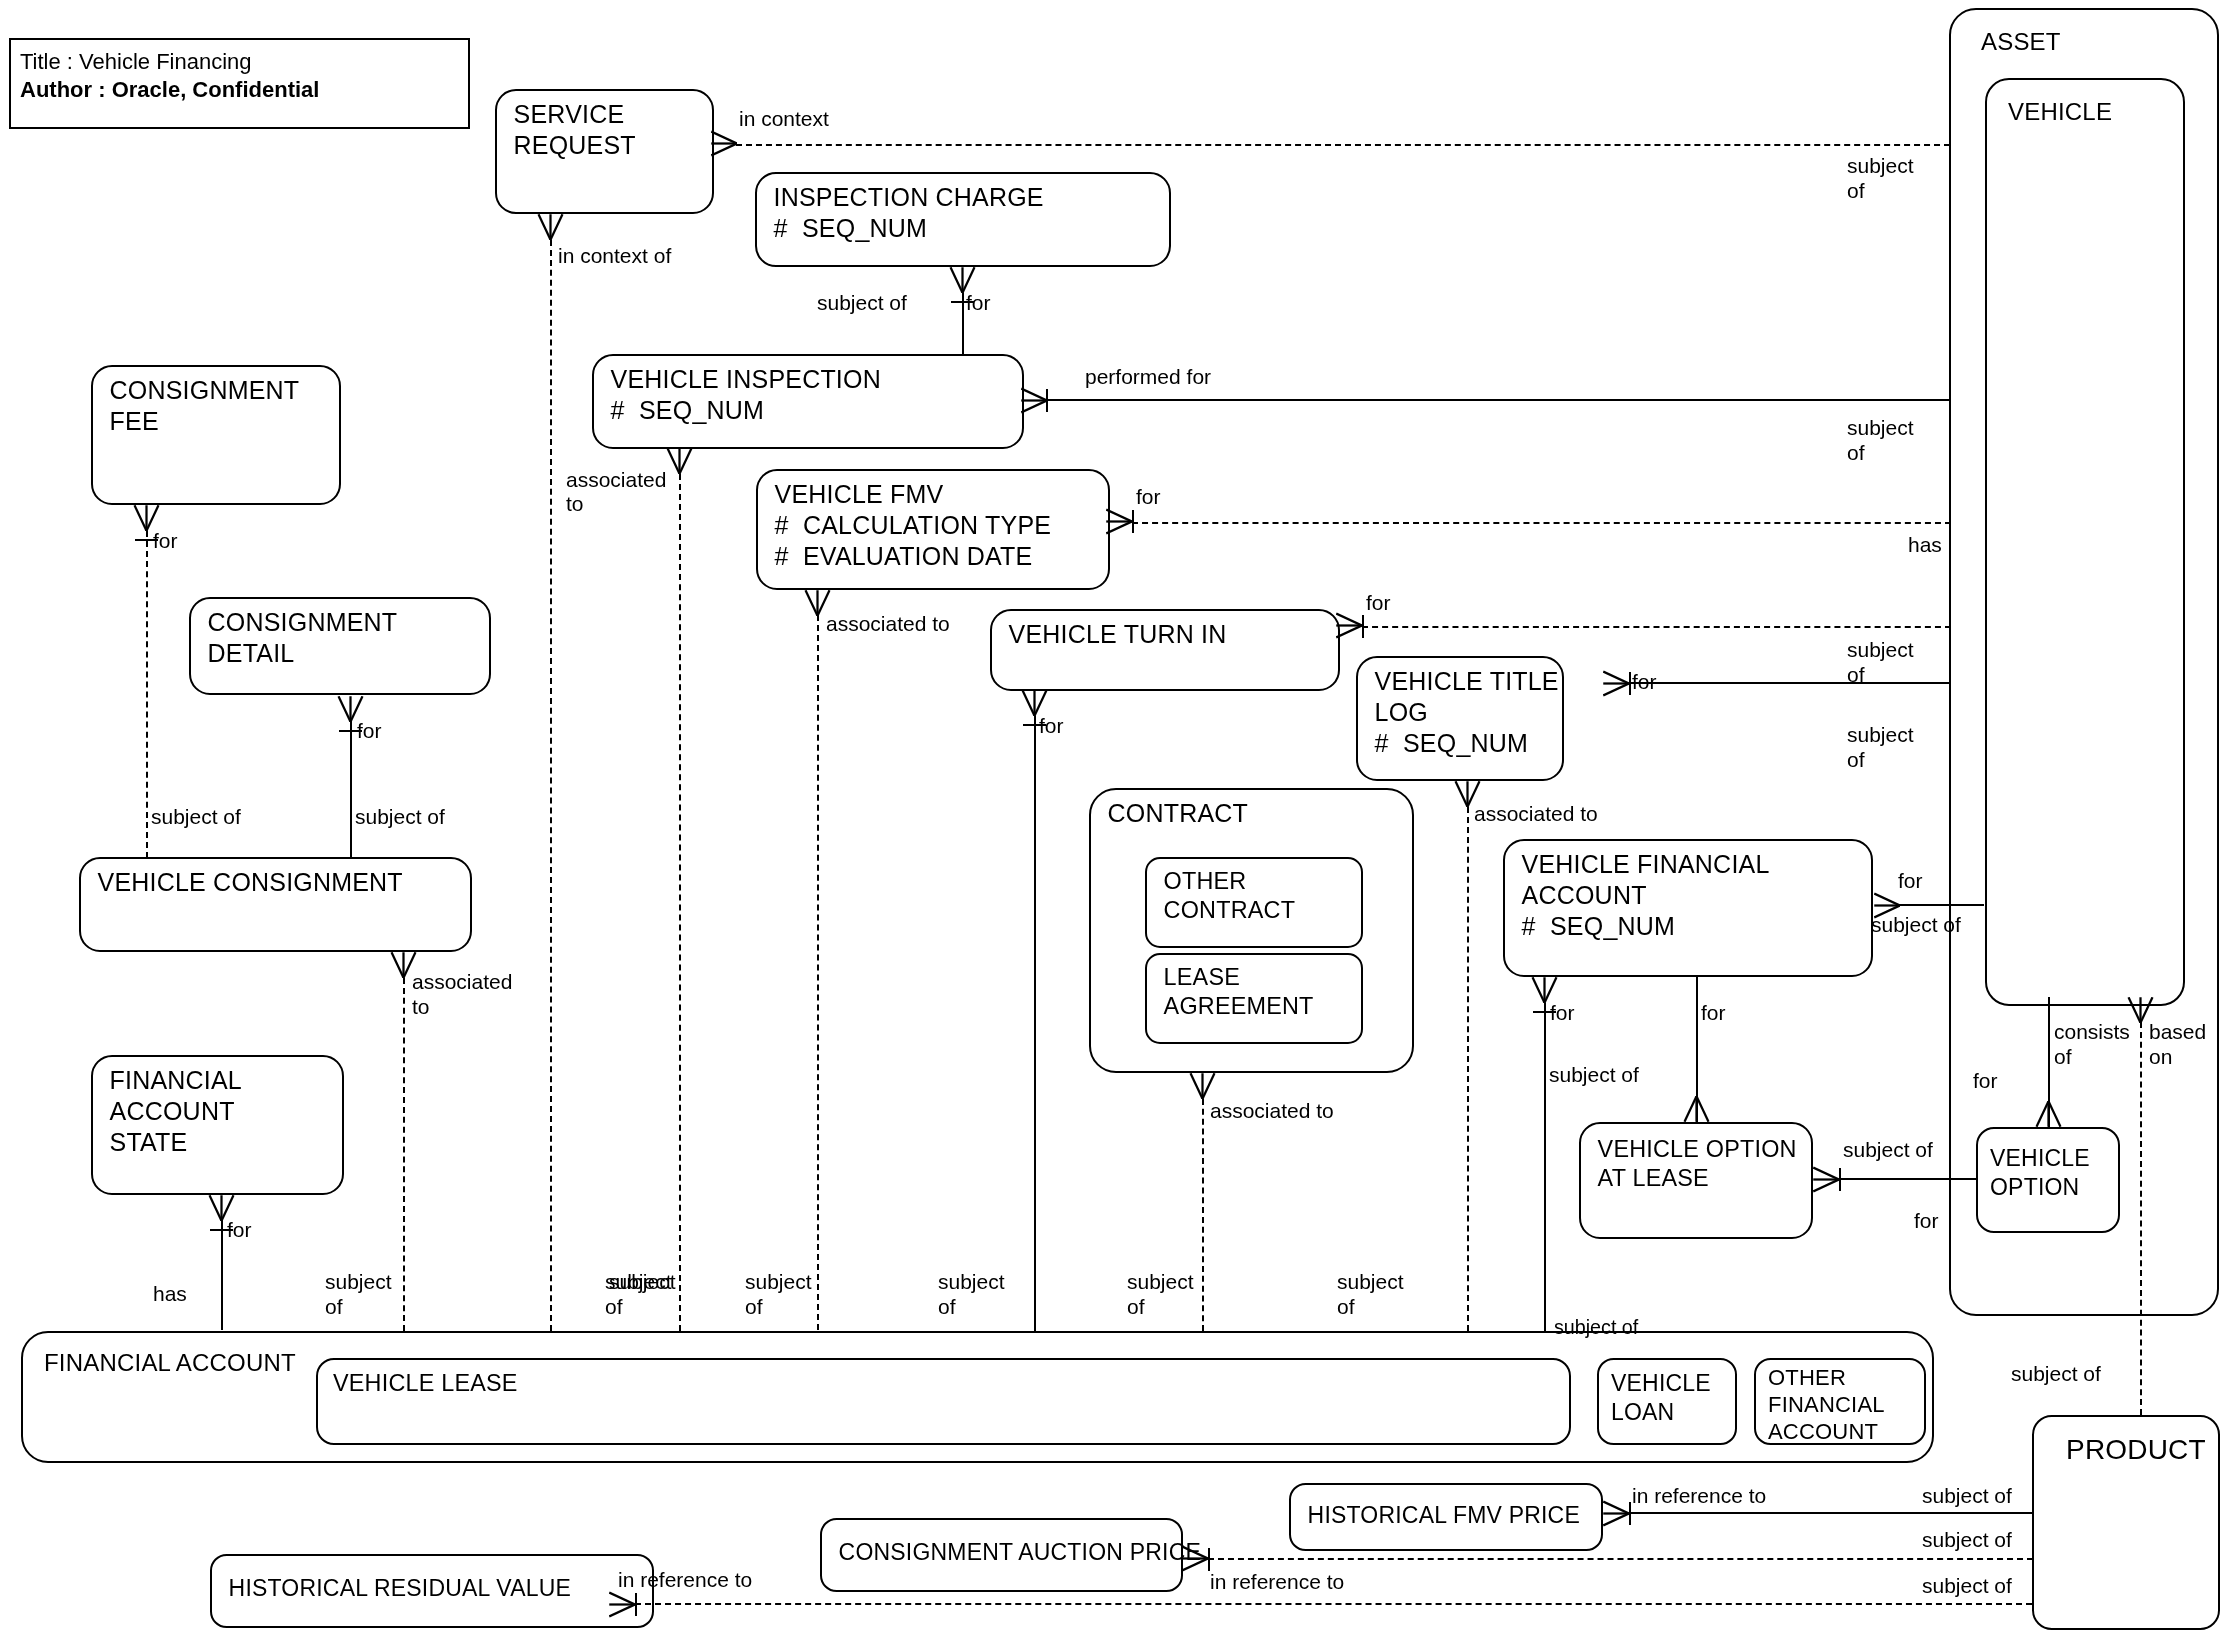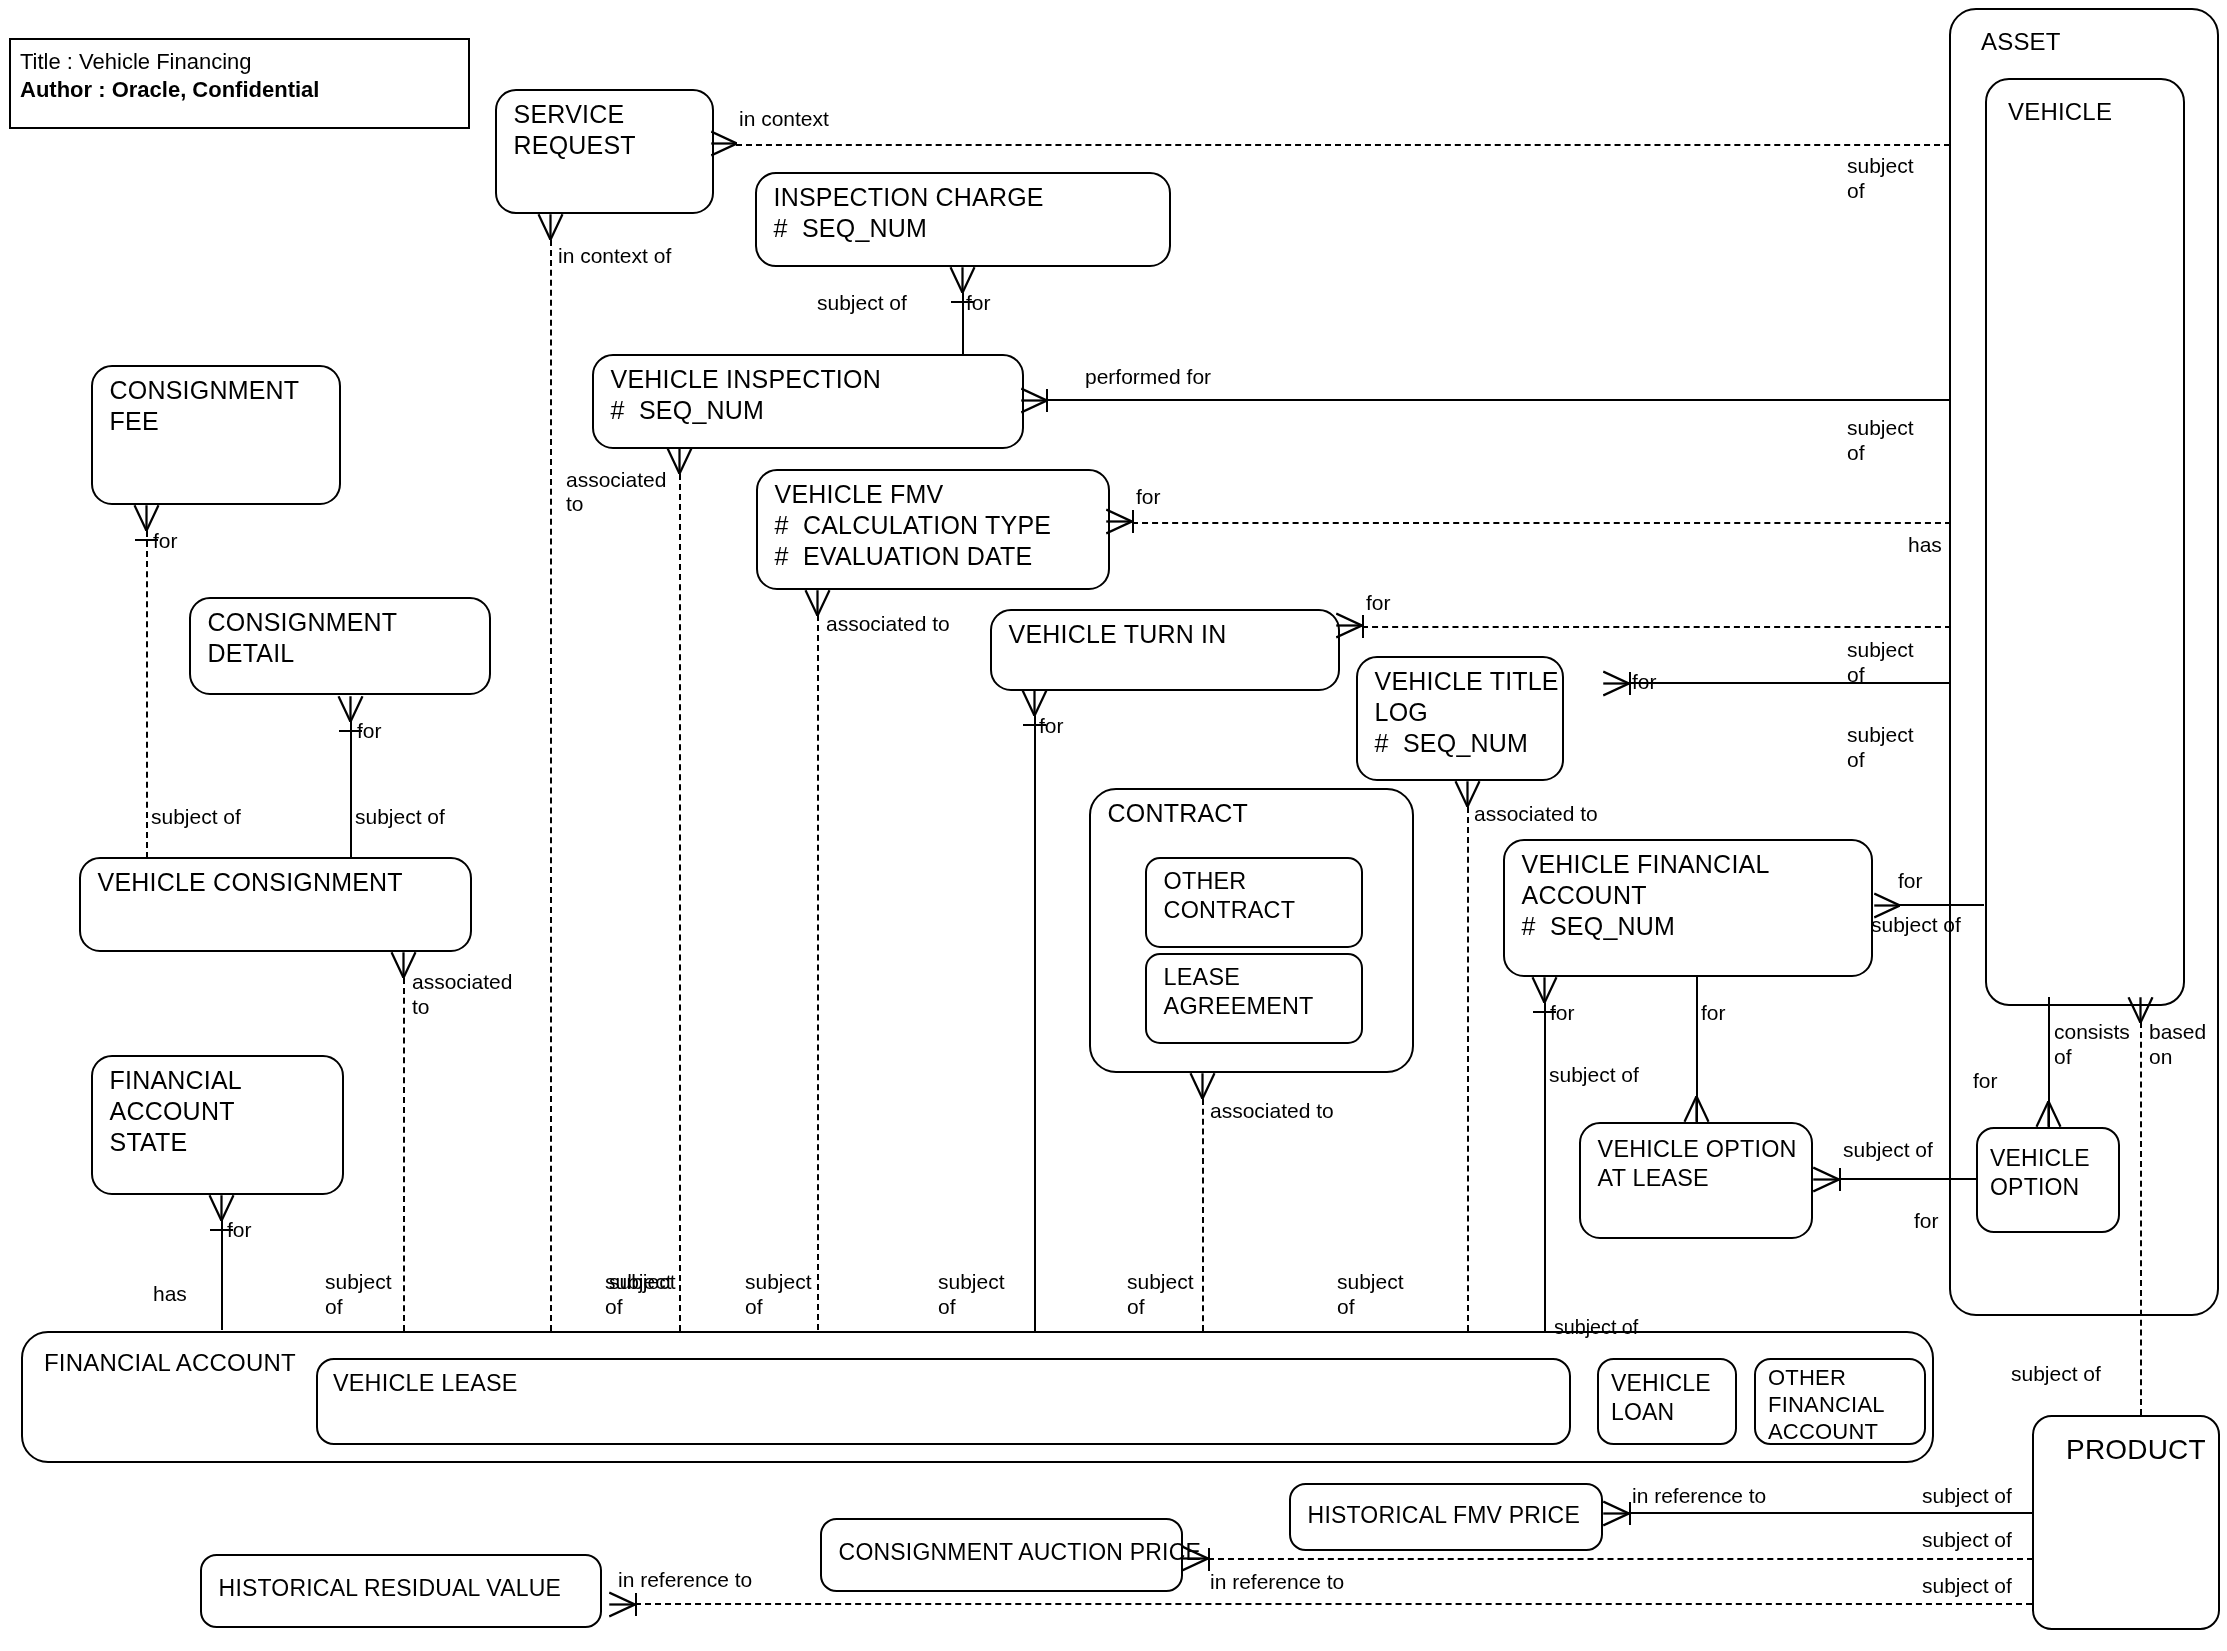--- a/index.html
+++ b/index.html
@@ -152,21 +152,21 @@
   </div>
 
   <div class="ent" style="left:1289px;top:1483px;width:314px;height:68px;border-radius:16.6px;">
     <span class="nm" style="top:15px;left:16.6px;font-size:23px;">HISTORICAL FMV PRICE</span>
   </div>
 
   <div class="ent" style="left:820px;top:1518px;width:363px;height:74px;border-radius:16.6px;">
     <span class="nm" style="top:16.6px;left:16.6px;font-size:23px;">CONSIGNMENT AUCTION PRICE</span>
   </div>
 
-  <div class="ent" style="left:200px;top:1554px;width:402px;height:74px;border-radius:16.6px;">
+  <div class="ent" style="left:210px;top:1554px;width:444px;height:74px;border-radius:16.6px;">
     <span class="nm" style="top:16.6px;left:16.6px;font-size:23px;">HISTORICAL RESIDUAL VALUE</span>
   </div>
 
   <div class="crow" style="left:711px;top:130px;">
     <svg width="26" height="27" viewBox="0 0 34 36">
         <g stroke="#000" stroke-width="3" fill="none">
       <path d="M0 18 H34"></path>
           <path d="M0 2 L34 18"></path>
           <path d="M0 34 L34 18"></path>
         </g>

